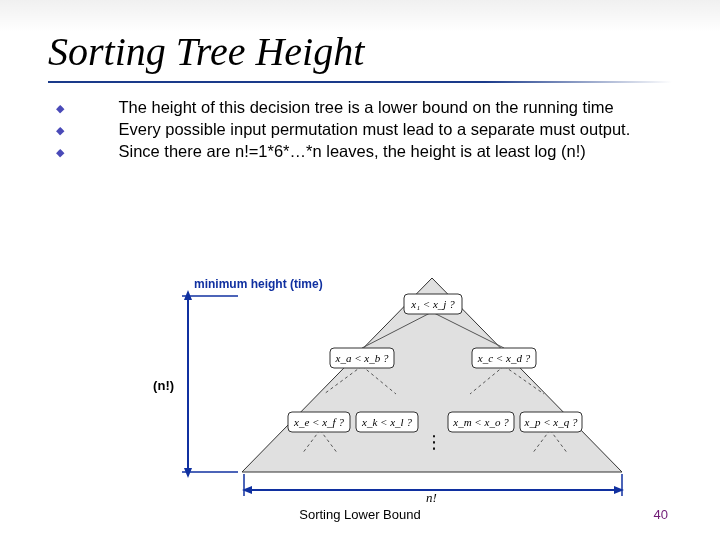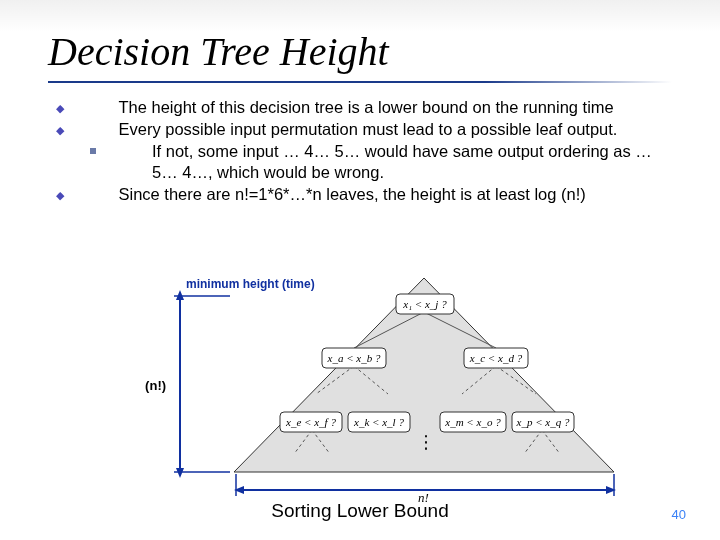--- a/index.html
+++ b/index.html
@@ -56,69 +56,65 @@
   .square {
     width: 6px;
     height: 6px;
     background: #6a7aa8;
     margin-right: 10px;
     margin-top: 7px;
     flex-shrink: 0;
   }
   .figure-wrap {
     position: absolute;
-    left: 144px;
+    left: 152px;
     top: 272px;
     width: 480px;
     height: 230px;
   }
   .footer-center {
     position: absolute;
     left: 0;
     right: 0;
     bottom: 18px;
     text-align: center;
-    font-size: 19px;
+    font-size: 13px;
     color: #000;
   }
   .footer-right {
     position: absolute;
-    right: 34px;
+    right: 52px;
     bottom: 18px;
     font-size: 13px;
-    color: #3b82f6;
+    color: #701a75;
   }
   .top-shadow {
     position: absolute;
     top: 0; left: 0; right: 0;
     height: 32px;
     background: linear-gradient(to bottom, rgba(0,0,0,0.06), rgba(0,0,0,0));
   }
 </style>
 </head>
 <body>
 
 <div class="top-shadow"></div>
 
 <div class="slide">
-  <div class="title">Decision Tree Height</div>
+  <div class="title">Sorting Tree Height</div>
   <div class="title-underline"></div>
 
   <div class="bullets">
     <div class="bullet">
       <span class="diamond">◆</span>
       <span class="bullet-text">The height of this decision tree is a lower bound on the running time</span>
     </div>
     <div class="bullet">
       <span class="diamond">◆</span>
-      <span class="bullet-text">Every possible input permutation must lead to a possible leaf output.</span>
-    </div>
-    <div class="sub-bullet">
-      <span class="square"></span>
-      <span class="bullet-text">If not, some input … 4… 5… would have same output ordering as … 5… 4…, which would be wrong.</span>
+      <span class="bullet-text">Every possible input permutation must lead to a separate must output.</span>
     </div>
     <div class="bullet">
       <span class="diamond">◆</span>
       <span class="bullet-text">Since there are n!=1*6*…*n leaves, the height is at least log (n!)</span>
     </div>
   </div>
 </div>
 
 <div class="figure-wrap">
   <svg width="480" height="230" viewBox="0 0 480 230">

